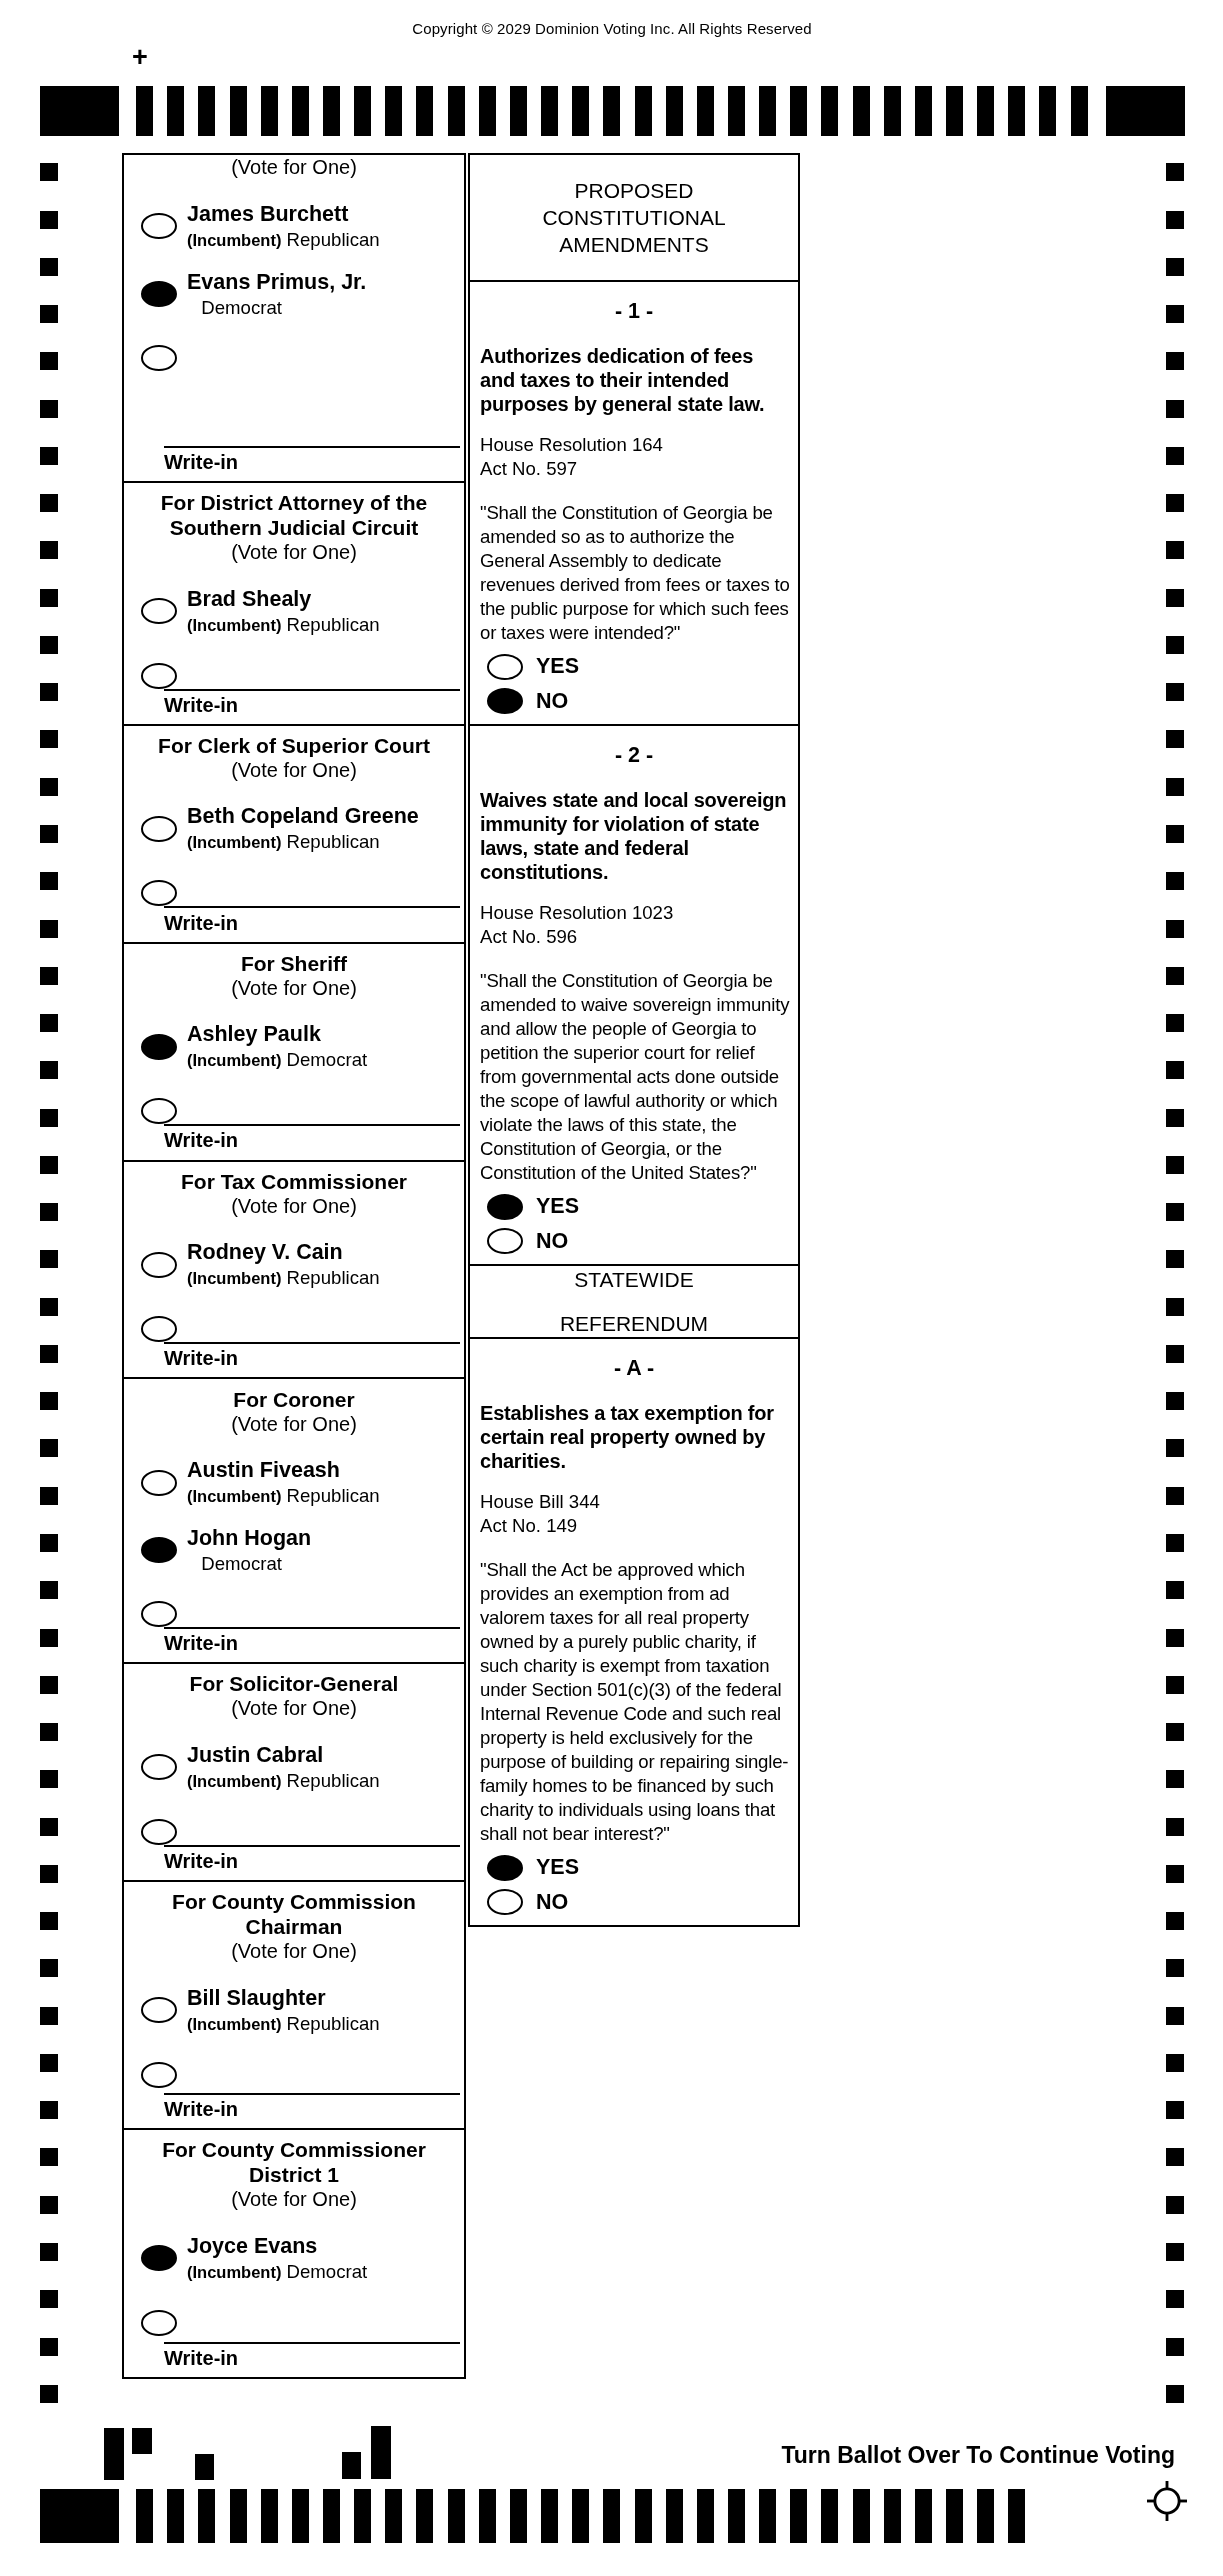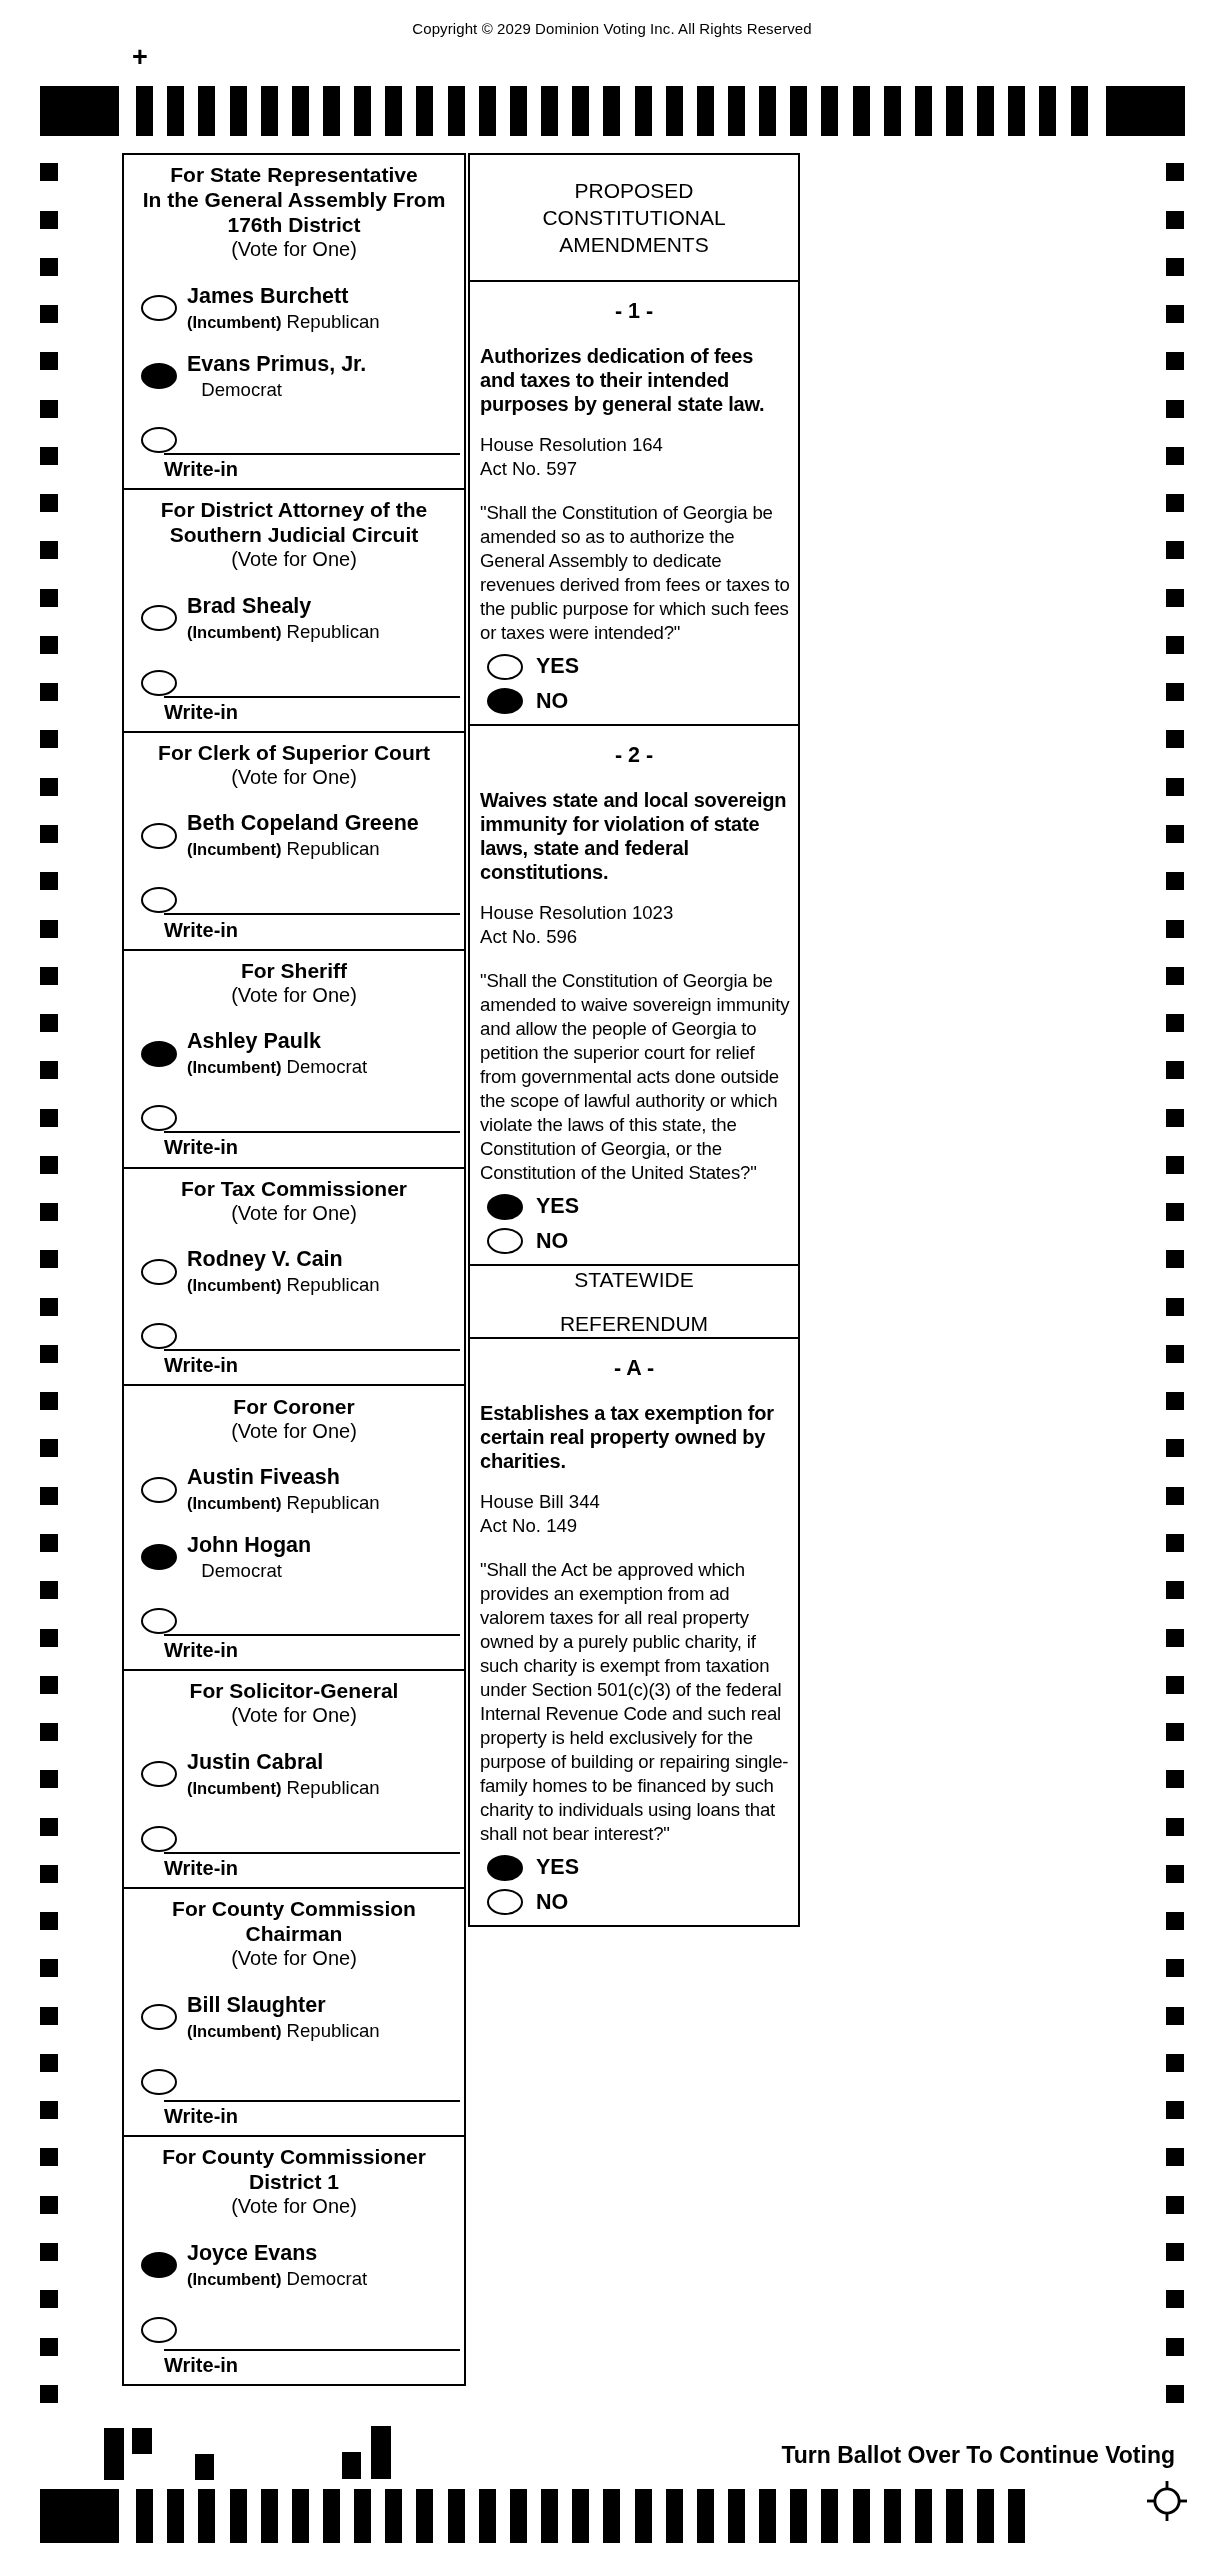--- a/index.html
+++ b/index.html
@@ -210,25 +210,20 @@
       <div class="mark" style="left: 40px; top: 2290px; width: 18px; height: 18px;"></div>
       <div class="mark" style="left: 1166px; top: 2290px; width: 18px; height: 18px;"></div>
       <div class="mark" style="left: 40px; top: 2338px; width: 18px; height: 18px;"></div>
       <div class="mark" style="left: 1166px; top: 2338px; width: 18px; height: 18px;"></div>
       <div class="mark" style="left: 40px; top: 2385px; width: 18px; height: 18px;"></div>
       <div class="mark" style="left: 1166px; top: 2385px; width: 18px; height: 18px;"></div>
     </div>
 
   <div class="col" id="left-col">
       <section class="box contest" style="min-height: 330px;">
-    <header class="contest-title">
-          <div>For State Representative</div>
-          <div>In the General Assembly From</div>
-          <div>176th District</div>
-        </header>
     <div class="vote-for">(Vote for One)</div>
     <div class="cands">
           <div class="cand-row">
     <span class="oval"></span>
     <div class="cand-info">
       <div class="cand-name">James Burchett</div>
       <div class="cand-party"><span class="inc">(Incumbent)</span> Republican</div>
     </div>
   </div>
           <div class="cand-row">

